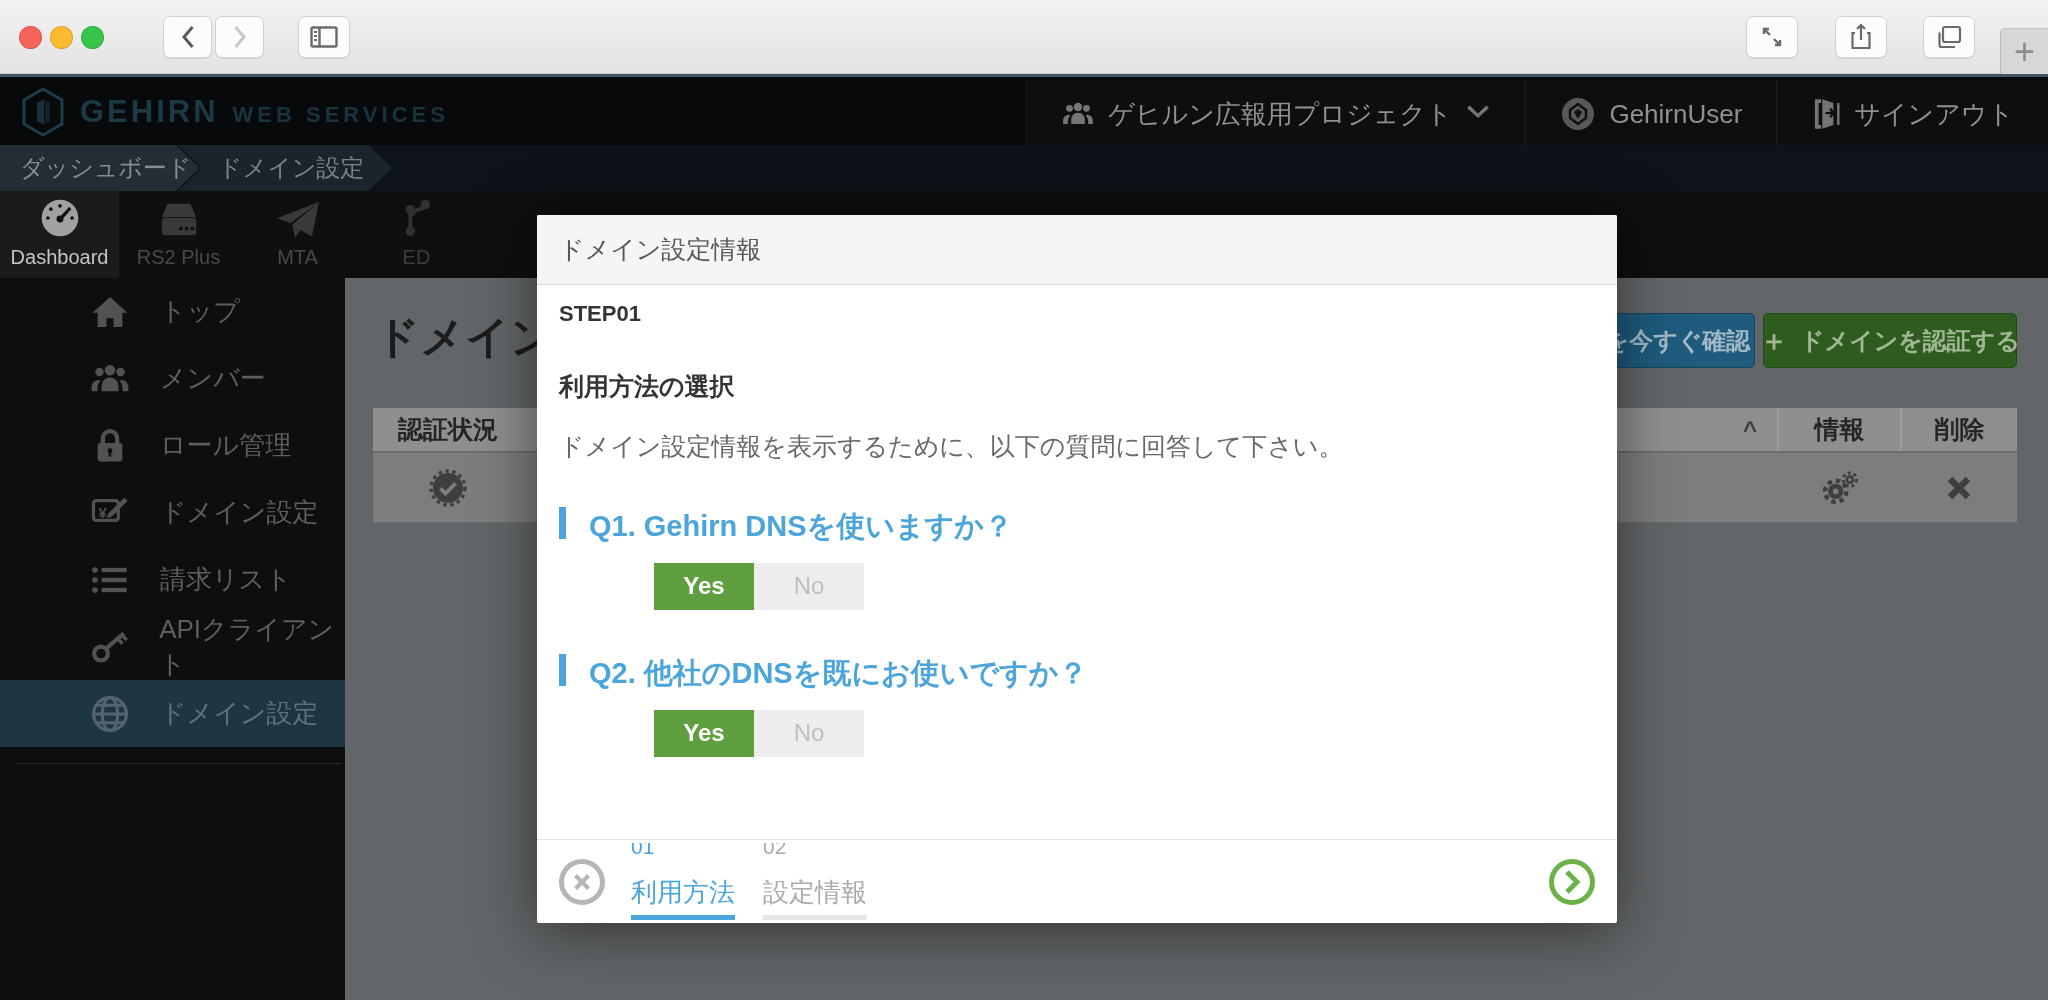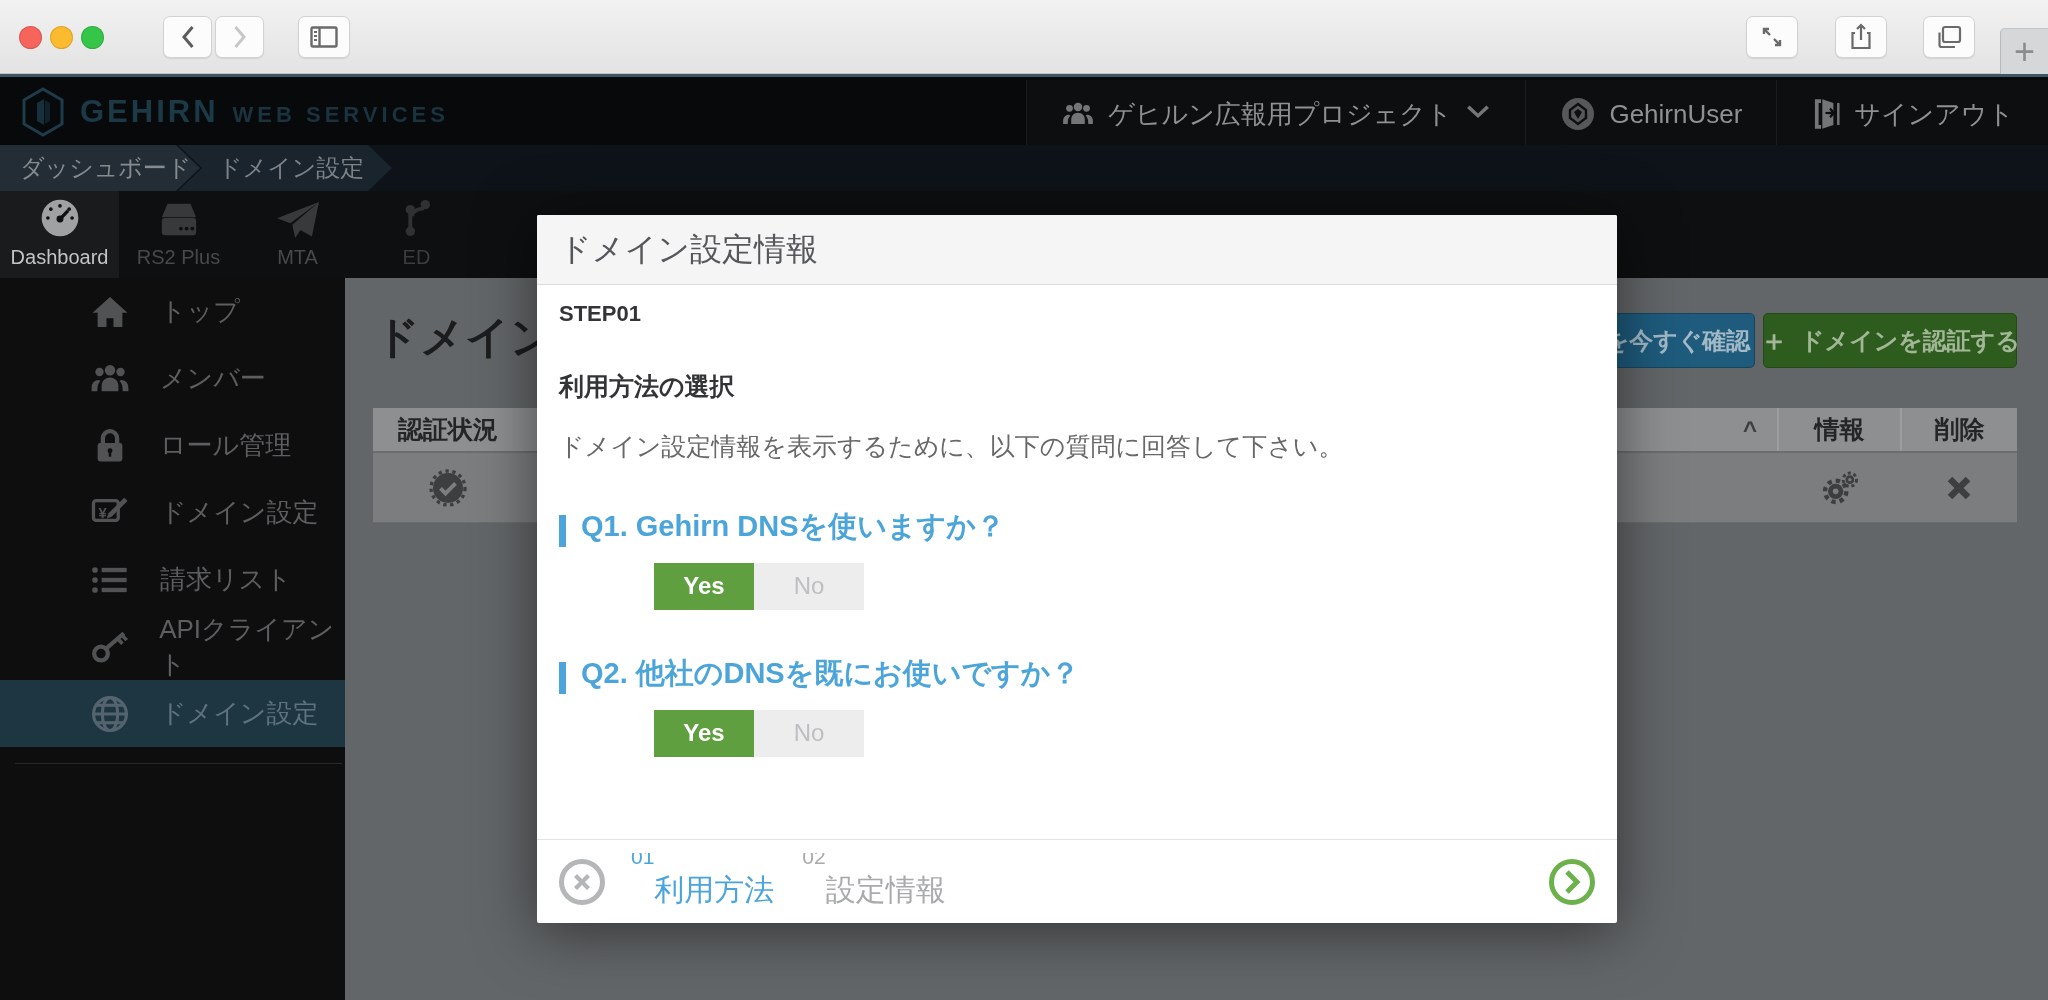--- a/index.html
+++ b/index.html
@@ -70,43 +70,43 @@
   .trow { display:flex; height:70px; background:#7b7d7f; border-bottom:1px solid #696b6d; align-items:center; }
   .td { display:flex; align-items:center; justify-content:center; color:#3c3e40; }
   .td.c1 { width:150px; } .td.mid { flex:1; } .td.c2 { width:123px; } .td.c3 { width:117px; }
   .sortchev { color:#3c3e40; font-size:24px; font-weight:bold; }
 
   
   .modal { position:absolute; left:537px; top:215px; width:1080px; height:708px; background:#fff; border-radius:2px;
            box-shadow:0 8px 60px rgba(0,0,0,.5); display:flex; flex-direction:column; z-index:10; }
   .m-head { height:70px; background:#f5f5f6; border-bottom:1px solid #dadada; display:flex; align-items:center;
             padding-left:22px; border-radius:2px 2px 0 0; }
-  .m-title { font-size:32px; color:#55575a; }
+  .m-title { font-size:25px; color:#55575a; }
   .m-body { flex:1; padding:16px 24px 0 22px; overflow:hidden; }
   .m-stepnum { font-size:22px; font-weight:bold; color:#323436; line-height:1.2; }
   .m-steptitle { font-size:25px; font-weight:bold; color:#323436; line-height:1.25;margin-top:44px; }
   .m-para { font-size:25px; color:#68686a; }
   .m-para.p1 { margin-top:64px; } .m-para.p2 { margin-top:27px; }
-  .qhead { display:flex; align-items:flex-end; margin-top:44px; }
+  .qhead { display:flex; align-items:flex-start; margin-top:44px;gap:8px; }
   .qbar { width:7px; height:32px; background:#4ba5da; margin-right:15px; }
   .qtext { font-size:29px; font-weight:bold; color:#4ba5da; }
   .toggle { display:flex; margin:16px 0 0 95px; }
   .tog-yes { width:100px; height:47px; background:#5f9f3f; color:#fff; font-size:24px; font-weight:bold;
              display:flex; align-items:center; justify-content:center; cursor:pointer; }
   .tog-no  { width:110px; height:47px; background:#ededee; color:#bdbfc1; font-size:24px;
              display:flex; align-items:center; justify-content:center; cursor:pointer; }
   .m-foot { height:84px; border-top:1px solid #e3e3e5; display:flex; align-items:center; padding:0 22px; }
   .circbtn { width:46px; height:46px; border-radius:50%; border:5px solid #b4b6b8; display:flex; align-items:center;
              justify-content:center; color:#b4b6b8; cursor:pointer; flex:none; }
   .circbtn.next { border-color:#6cb14a; color:#6cb14a; margin-left:auto; }
   .steps { display:flex; gap:28px; margin-left:26px; }
-  .stepi { display:flex; flex-direction:row; cursor:pointer; }
+  .stepi { display:flex; flex-direction:column; cursor:pointer; }
   .stepi .numclip { height:15px; overflow:hidden; }
   .stepi .num { font-size:21px; margin-top:-8px; display:block; }
-  .stepi .lab { font-size:30px; margin-top:17px; }
+  .stepi .lab { font-size:26px; margin-top:17px; }
   .stepi .bar { height:5px; margin-top:5px; }
   .stepi.on .num,.stepi.on .lab { color:#4ba5da; } .stepi.on .bar { background:#4ba5da; }
   .stepi.off .num,.stepi.off .lab { color:#a8aaac; } .stepi.off .bar { background:#e6e6e8; }
 </style>
 </head>
 <body>
 
 <div id="stage">
 
   <div class="chrome">

